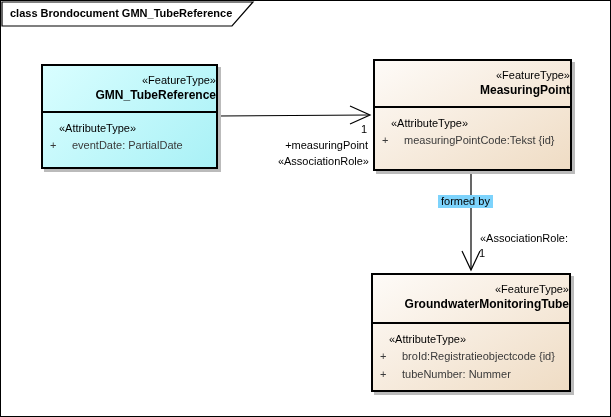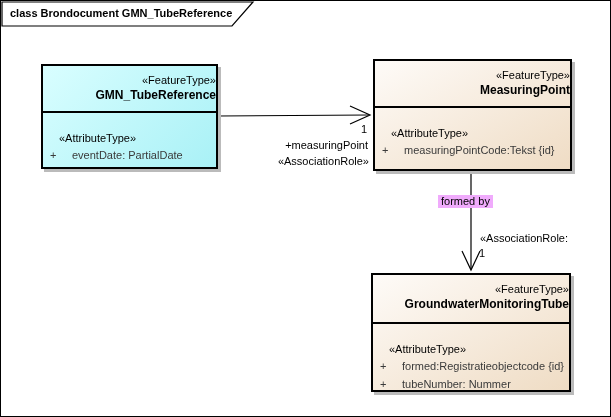--- a/index.html
+++ b/index.html
@@ -29,32 +29,32 @@
     box-shadow:3px 3px 0 var(--shadow);
   }
   .uml-class.cyan{background:linear-gradient(135deg, var(--cyan-light) 0%, var(--cyan-dark) 100%);}
   .uml-class.cream{background:linear-gradient(150deg, var(--cream-light) 0%, var(--cream-dark) 100%);}
   .uml-header{
     box-sizing:border-box; border-bottom:2px solid var(--class-border);
     text-align:right; padding-top:7px;
   }
   .uml-stereotype{font-size:11px; line-height:14px;}
   .uml-name{font-size:12px; font-weight:bold; line-height:16px;}
-  .uml-attrs{padding-top:7px;margin-top:10px;}
+  .uml-attrs{padding-top:7px;}
   .attr-stereotype{font-size:11px; line-height:16px; padding-left:16px;}
   .attr-row{font-size:11px; line-height:18px; color:var(--attr-text); display:flex; white-space:nowrap;}
   .attr-vis{width:22px; padding-left:7px; flex:none;}
   .c1 .uml-header{height:47px;}
   .c2 .uml-header{height:47px;}
   .c3 .uml-header{height:49px;}
   .edge-label{
     position:absolute; font-size:11px; line-height:13px; white-space:nowrap;
   }
   .right-align{text-align:right;}
-  .name-label{background:#f0abfc; padding:0 3px;}
+  .name-label{background:#7dd3fc; padding:0 3px;}
 </style>
 </head>
 <body>
 
 <div class="frame">
 
   <svg class="overlay" width="611" height="417" viewBox="0 0 611 417">
 
     <path d="M1 1 L252 1 L231 25 L1 25 Z" fill="#ffffff" stroke="#000000" stroke-width="1.2"></path>
 
@@ -97,21 +97,21 @@
 
   <div class="uml-class cream c3" style="left:370px; top:272px; width:200px; height:119px;">
     <div class="uml-header">
       <div class="uml-stereotype">«FeatureType»</div>
       <div class="uml-name">GroundwaterMonitoringTube</div>
     </div>
     <div class="uml-attrs">
       <div class="attr-stereotype">«AttributeType»</div>
       <div class="attr-row">
         <span class="attr-vis">+</span>
-        <span>formed:Registratieobjectcode {id}</span>
+        <span>broId:Registratieobjectcode {id}</span>
       </div>
       <div class="attr-row">
         <span class="attr-vis">+</span>
         <span>tubeNumber: Nummer</span>
       </div>
     </div>
   </div>
 
   <div class="edge-label right-align" style="left:340px; top:122px; width:26px;">1</div>
   <div class="edge-label right-align" style="left:240px; top:154px; width:128px;">«AssociationRole»</div>

